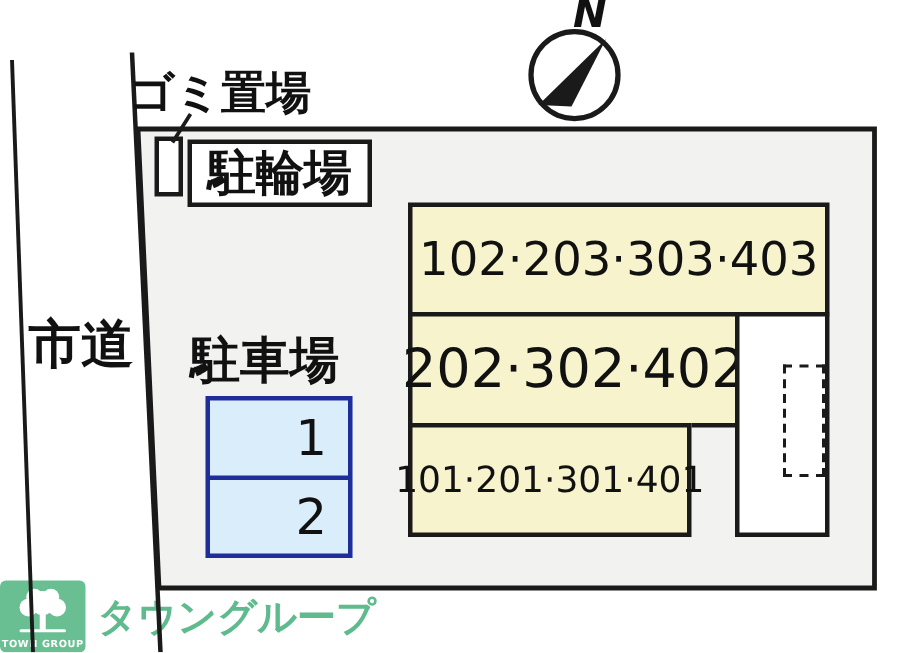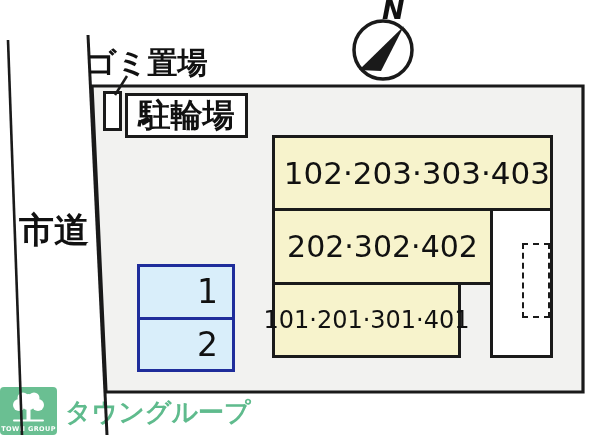--- a/index.html
+++ b/index.html
@@ -7,24 +7,24 @@
          font-family:"DejaVu Sans","Liberation Sans",sans-serif;color:#111;}
   .layer{position:absolute;left:0;top:0;width:600px;height:435px;pointer-events:none;}
   .z1{z-index:1}.z10{z-index:10}
   .abs{position:absolute;box-sizing:border-box;}
   .lbl{position:absolute;white-space:nowrap;color:#111;font-weight:600;line-height:1.06;z-index:20;}
 
   
   .blk{position:absolute;box-sizing:border-box;border:3px solid #1a1a1a;background:#f7f3cc;
        display:flex;align-items:center;justify-content:center;z-index:2;}
   .blk .units{font-weight:500;color:#111;letter-spacing:0px;}
-  .row1{left:272px;top:135px;width:281px;height:76px;justify-content:flex-end;}
+  .row1{left:272px;top:135px;width:281px;height:76px;}
   .row1 .units{font-size:31px;}
   .row2{left:272px;top:208px;width:221px;height:77px;}
-  .row2 .units{font-size:30px;text-align:center;}
+  .row2 .units{font-size:36px;text-align:center;}
   .row3{left:272px;top:282px;width:189px;height:76px;}
   .row3 .units{font-size:24px;}
   .whitecol{left:490px;top:208px;width:63px;height:150px;background:#ffffff;}
   .dashed{position:absolute;left:522px;top:243px;width:28px;height:75px;box-sizing:border-box;
           border:2px dashed #1a1a1a;background:#ffffff;z-index:3;}
 
   
   .garbage-rect{left:103px;top:91px;width:19px;height:40px;background:#ffffff;border:3px solid #1a1a1a;z-index:4;}
   .bike-box{left:125px;top:93px;width:123px;height:45px;background:#ffffff;border:3px solid #1a1a1a;
             display:flex;align-items:center;justify-content:center;z-index:4;}
@@ -77,20 +77,21 @@
     <span>駐輪場</span>
   </div>
 
   <div class="abs parking-box">
     <div class="pcell first">1</div>
     <div class="pcell">2</div>
   </div>
 
   <div class="lbl road-lbl">市道</div>
   <div class="lbl garbage-lbl">ゴミ置場</div>
+  <div class="lbl parking-lbl">駐車場</div>
   <div class="lbl north-lbl">N</div>
 
   <div class="abs logo-sq">
     <svg width="57" height="36" viewBox="0 0 57 36" style="position:absolute;left:0;top:3px;">
       <circle cx="28.5" cy="12" r="8" fill="#ffffff"></circle>
       <circle cx="19" cy="15" r="6" fill="#ffffff"></circle>
       <circle cx="38" cy="15" r="6" fill="#ffffff"></circle>
       <circle cx="23" cy="8" r="5.5" fill="#ffffff"></circle>
       <circle cx="34" cy="8" r="5.5" fill="#ffffff"></circle>
       <rect x="26.5" y="16" width="4" height="14" fill="#ffffff"></rect>

